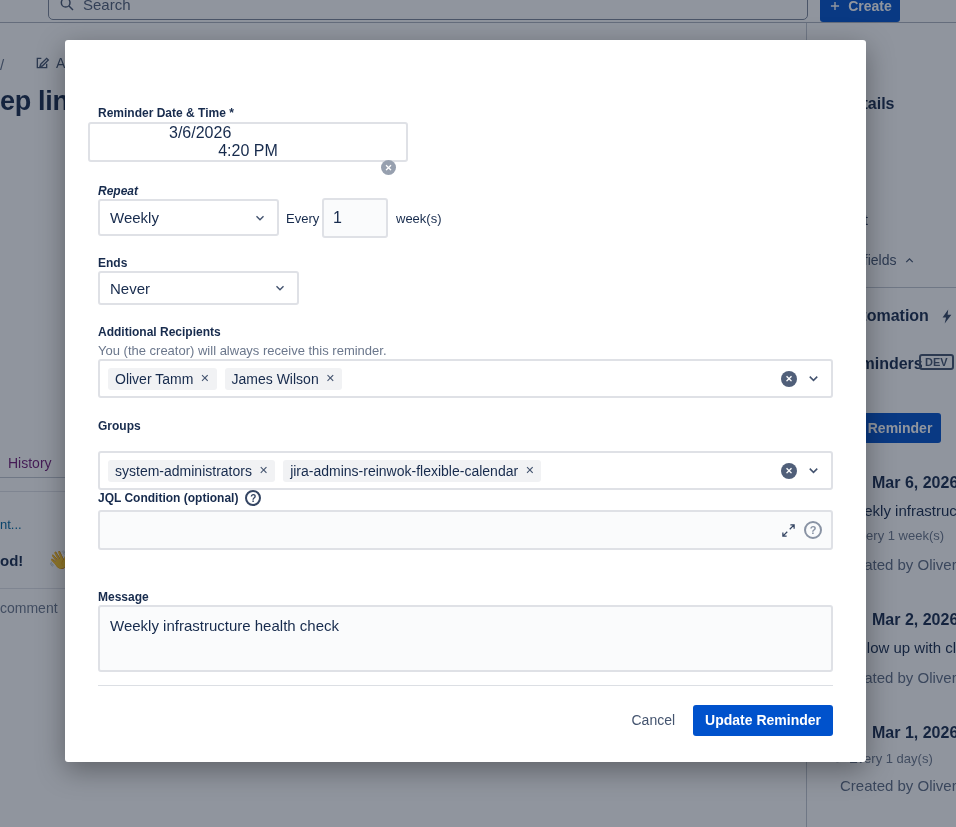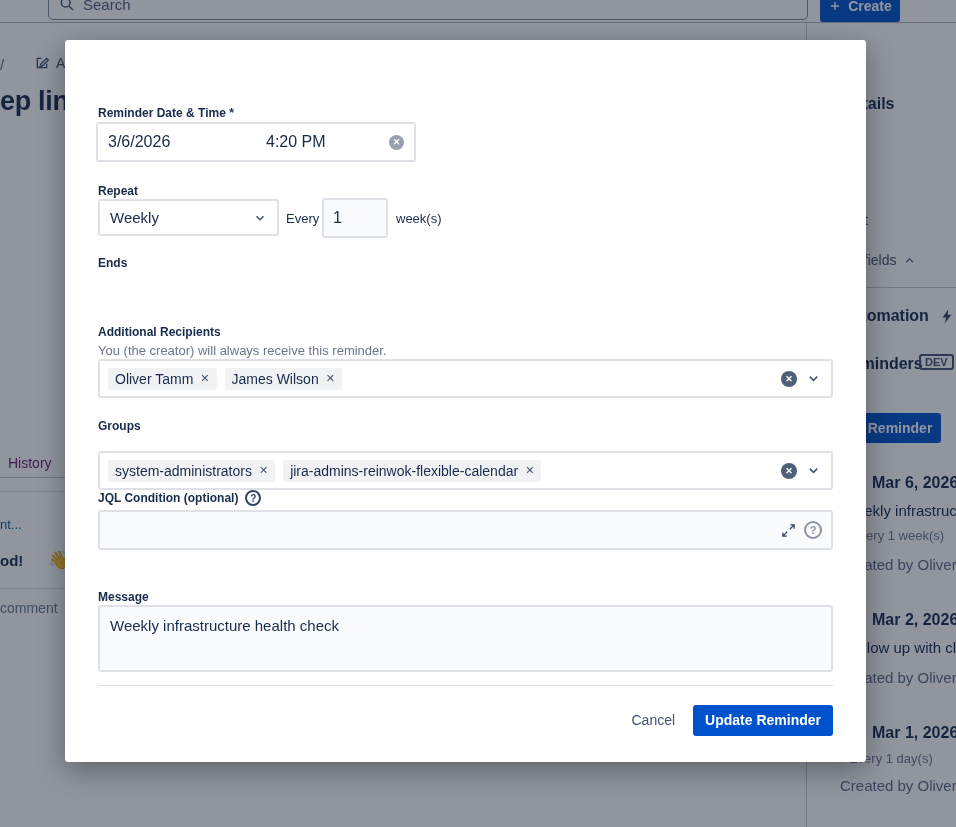--- a/index.html
+++ b/index.html
@@ -42,21 +42,21 @@
   
   .blanket { position:absolute; inset:0; background:rgba(20,30,48,0.47); z-index:5; }
 
   
   .modal { position:absolute; left:65px; top:40px; width:801px; height:722px; background:#fff; border-radius:3px; z-index:10; box-shadow:0 8px 28px rgba(0,0,0,0.35); }
   .m-title { position:absolute; left:33px; top:25px; font-size:20px; font-weight:700; color:#172b4d; }
   .lbl { position:absolute; font-size:12px; font-weight:700; color:#172b4d; }
   .helper { position:absolute; left:33px; top:303px; font-size:13px; color:#6b778c; }
   .field { border:2px solid #dfe1e6; border-radius:3px; background:#fff; display:flex; align-items:center; }
   .subtle { background:#fafbfc; }
-  .dt-field { position:absolute; left:31px; top:82px; width:320px; height:40px; padding:0 10px; }
+  .dt-field { position:absolute; left:23px; top:82px; width:320px; height:40px; padding:0 10px;flex-direction:column; }
   .dt-date { width:158px; font-size:16px; color:#172b4d; }
   .dt-time { font-size:16px; color:#172b4d; }
   .clearcirc { width:15px; height:15px; border-radius:50%; background:#97a0af; color:#fff; display:flex; align-items:center; justify-content:center; font-size:9px; font-weight:700; cursor:pointer; flex:0 0 auto; }
   .clearcirc.dark { background:#505f79; width:16px; height:16px; }
   .select { padding:0 10px; font-size:15px; color:#172b4d; justify-content:space-between; cursor:pointer; }
   .sel-weekly { position:absolute; left:33px; top:159px; width:181px; height:37px; }
   .sel-never { position:absolute; left:33px; top:231px; width:201px; height:34px; }
   .inline-txt { position:absolute; font-size:13px; color:#172b4d; }
   .interval { position:absolute; left:257px; top:158px; width:66px; height:40px; border:2px solid #dfe1e6; border-radius:3px; background:#fafbfc; font-size:16px; color:#172b4d; padding-left:9px; font-family:inherit; }
   .multi { position:absolute; left:33px; width:735px; height:39px; padding:0 10px 0 8px; gap:8px; }
@@ -172,34 +172,42 @@
 
     <span class="lbl" style="left:33px; top:66px;">Reminder Date &amp; Time *</span>
     <div class="field dt-field">
       <span class="dt-date">3/6/2026</span>
       <span class="dt-time">4:20 PM</span>
       <span class="clearcirc" style="margin-left:auto;">
           <span>✕</span>
         </span>
     </div>
 
-    <span class="lbl" style="left:33px; top:144px;">Repeat</span>
+    <span class="lbl" style="left:33px; top:144px;font-style:italic;">Repeat</span>
     <div class="field select sel-weekly">
       <span>Weekly</span>
       <span>
         <svg width="14" height="14" viewBox="0 0 24 24" fill="none" stroke="#42526e" stroke-width="2.4">
             <path d="M6 9l6 6 6-6"></path>
           </svg>
       </span>
     </div>
     <span class="inline-txt" style="left:221px; top:171px;">Every</span>
     <input class="interval" readonly="" value="1" style="">
     <span class="inline-txt" style="left:331px; top:171px;">week(s)</span>
 
     <span class="lbl" style="left:33px; top:216px;">Ends</span>
+    <div class="field select sel-never">
+      <span>Never</span>
+      <span>
+        <svg width="14" height="14" viewBox="0 0 24 24" fill="none" stroke="#42526e" stroke-width="2.4">
+            <path d="M6 9l6 6 6-6"></path>
+          </svg>
+      </span>
+    </div>
 
     <span class="lbl" style="left:33px; top:285px;">Additional Recipients</span>
     <div class="helper">You (the creator) will always receive this reminder.</div>
     <div class="field multi" style="top:319px;">
       <span class="chip">
         <span>Oliver Tamm</span>
         <span class="chip-x">✕</span>
       </span>
       <span class="chip">
         <span>James Wilson</span>

